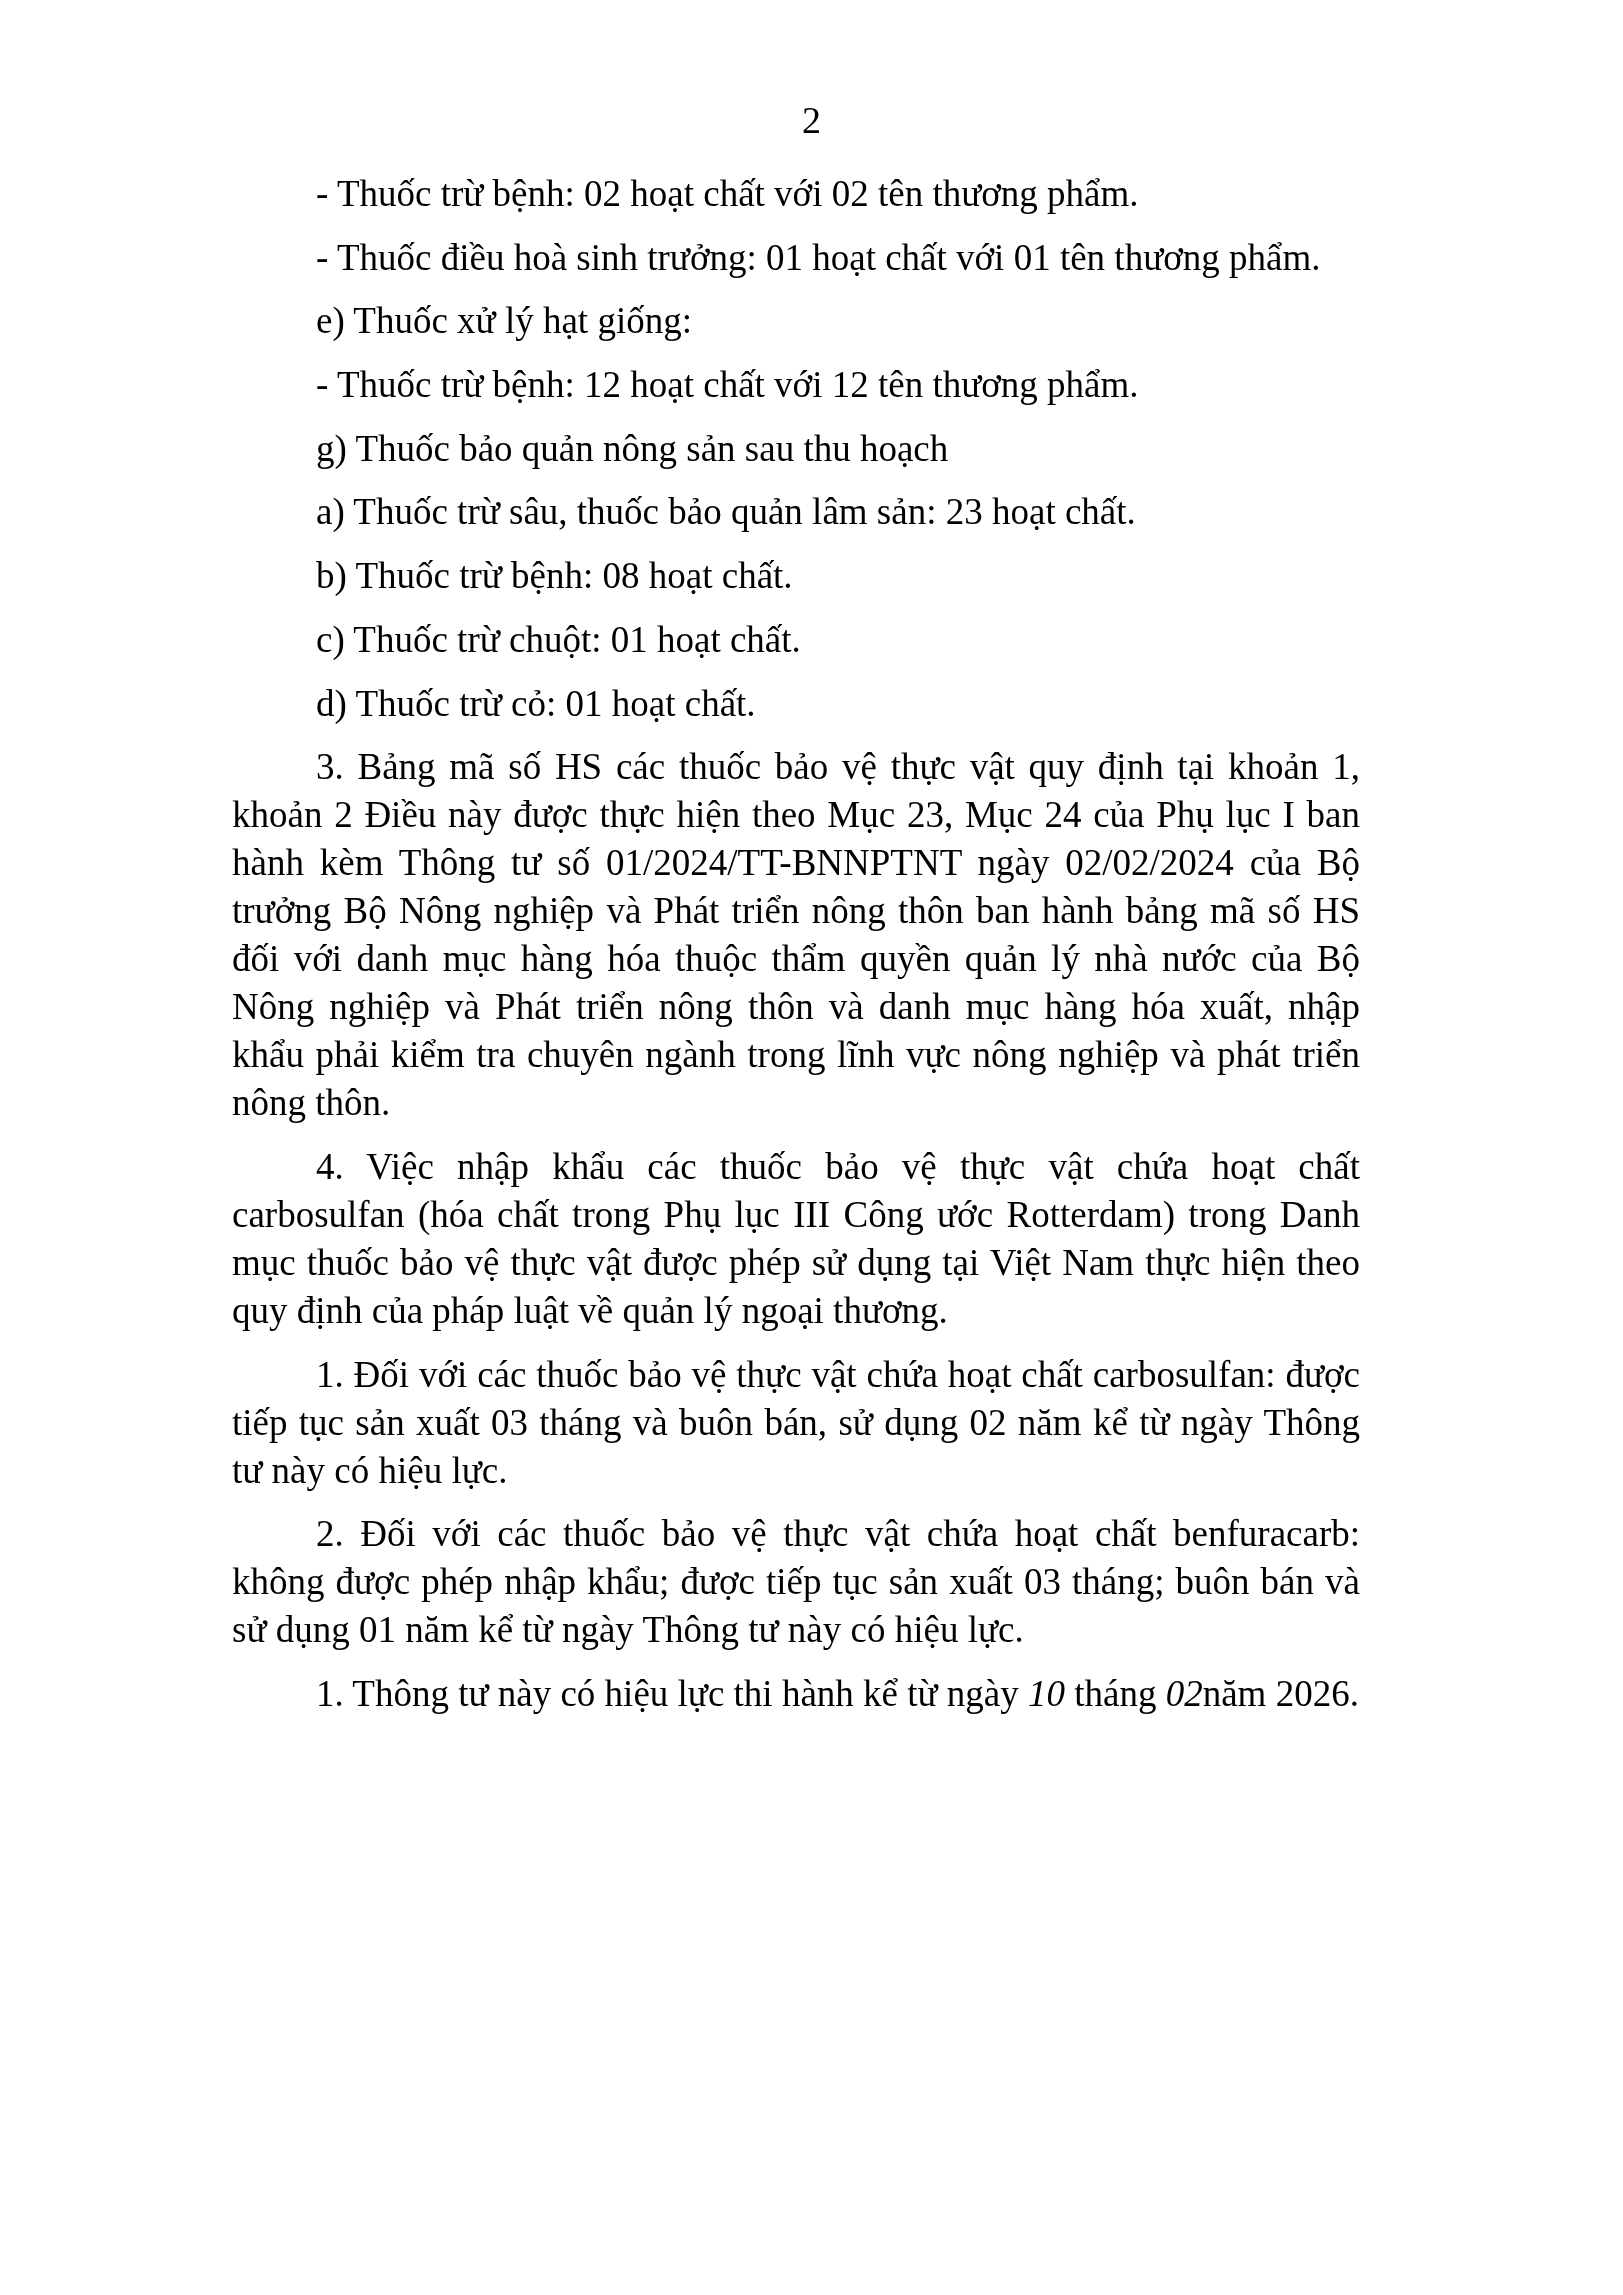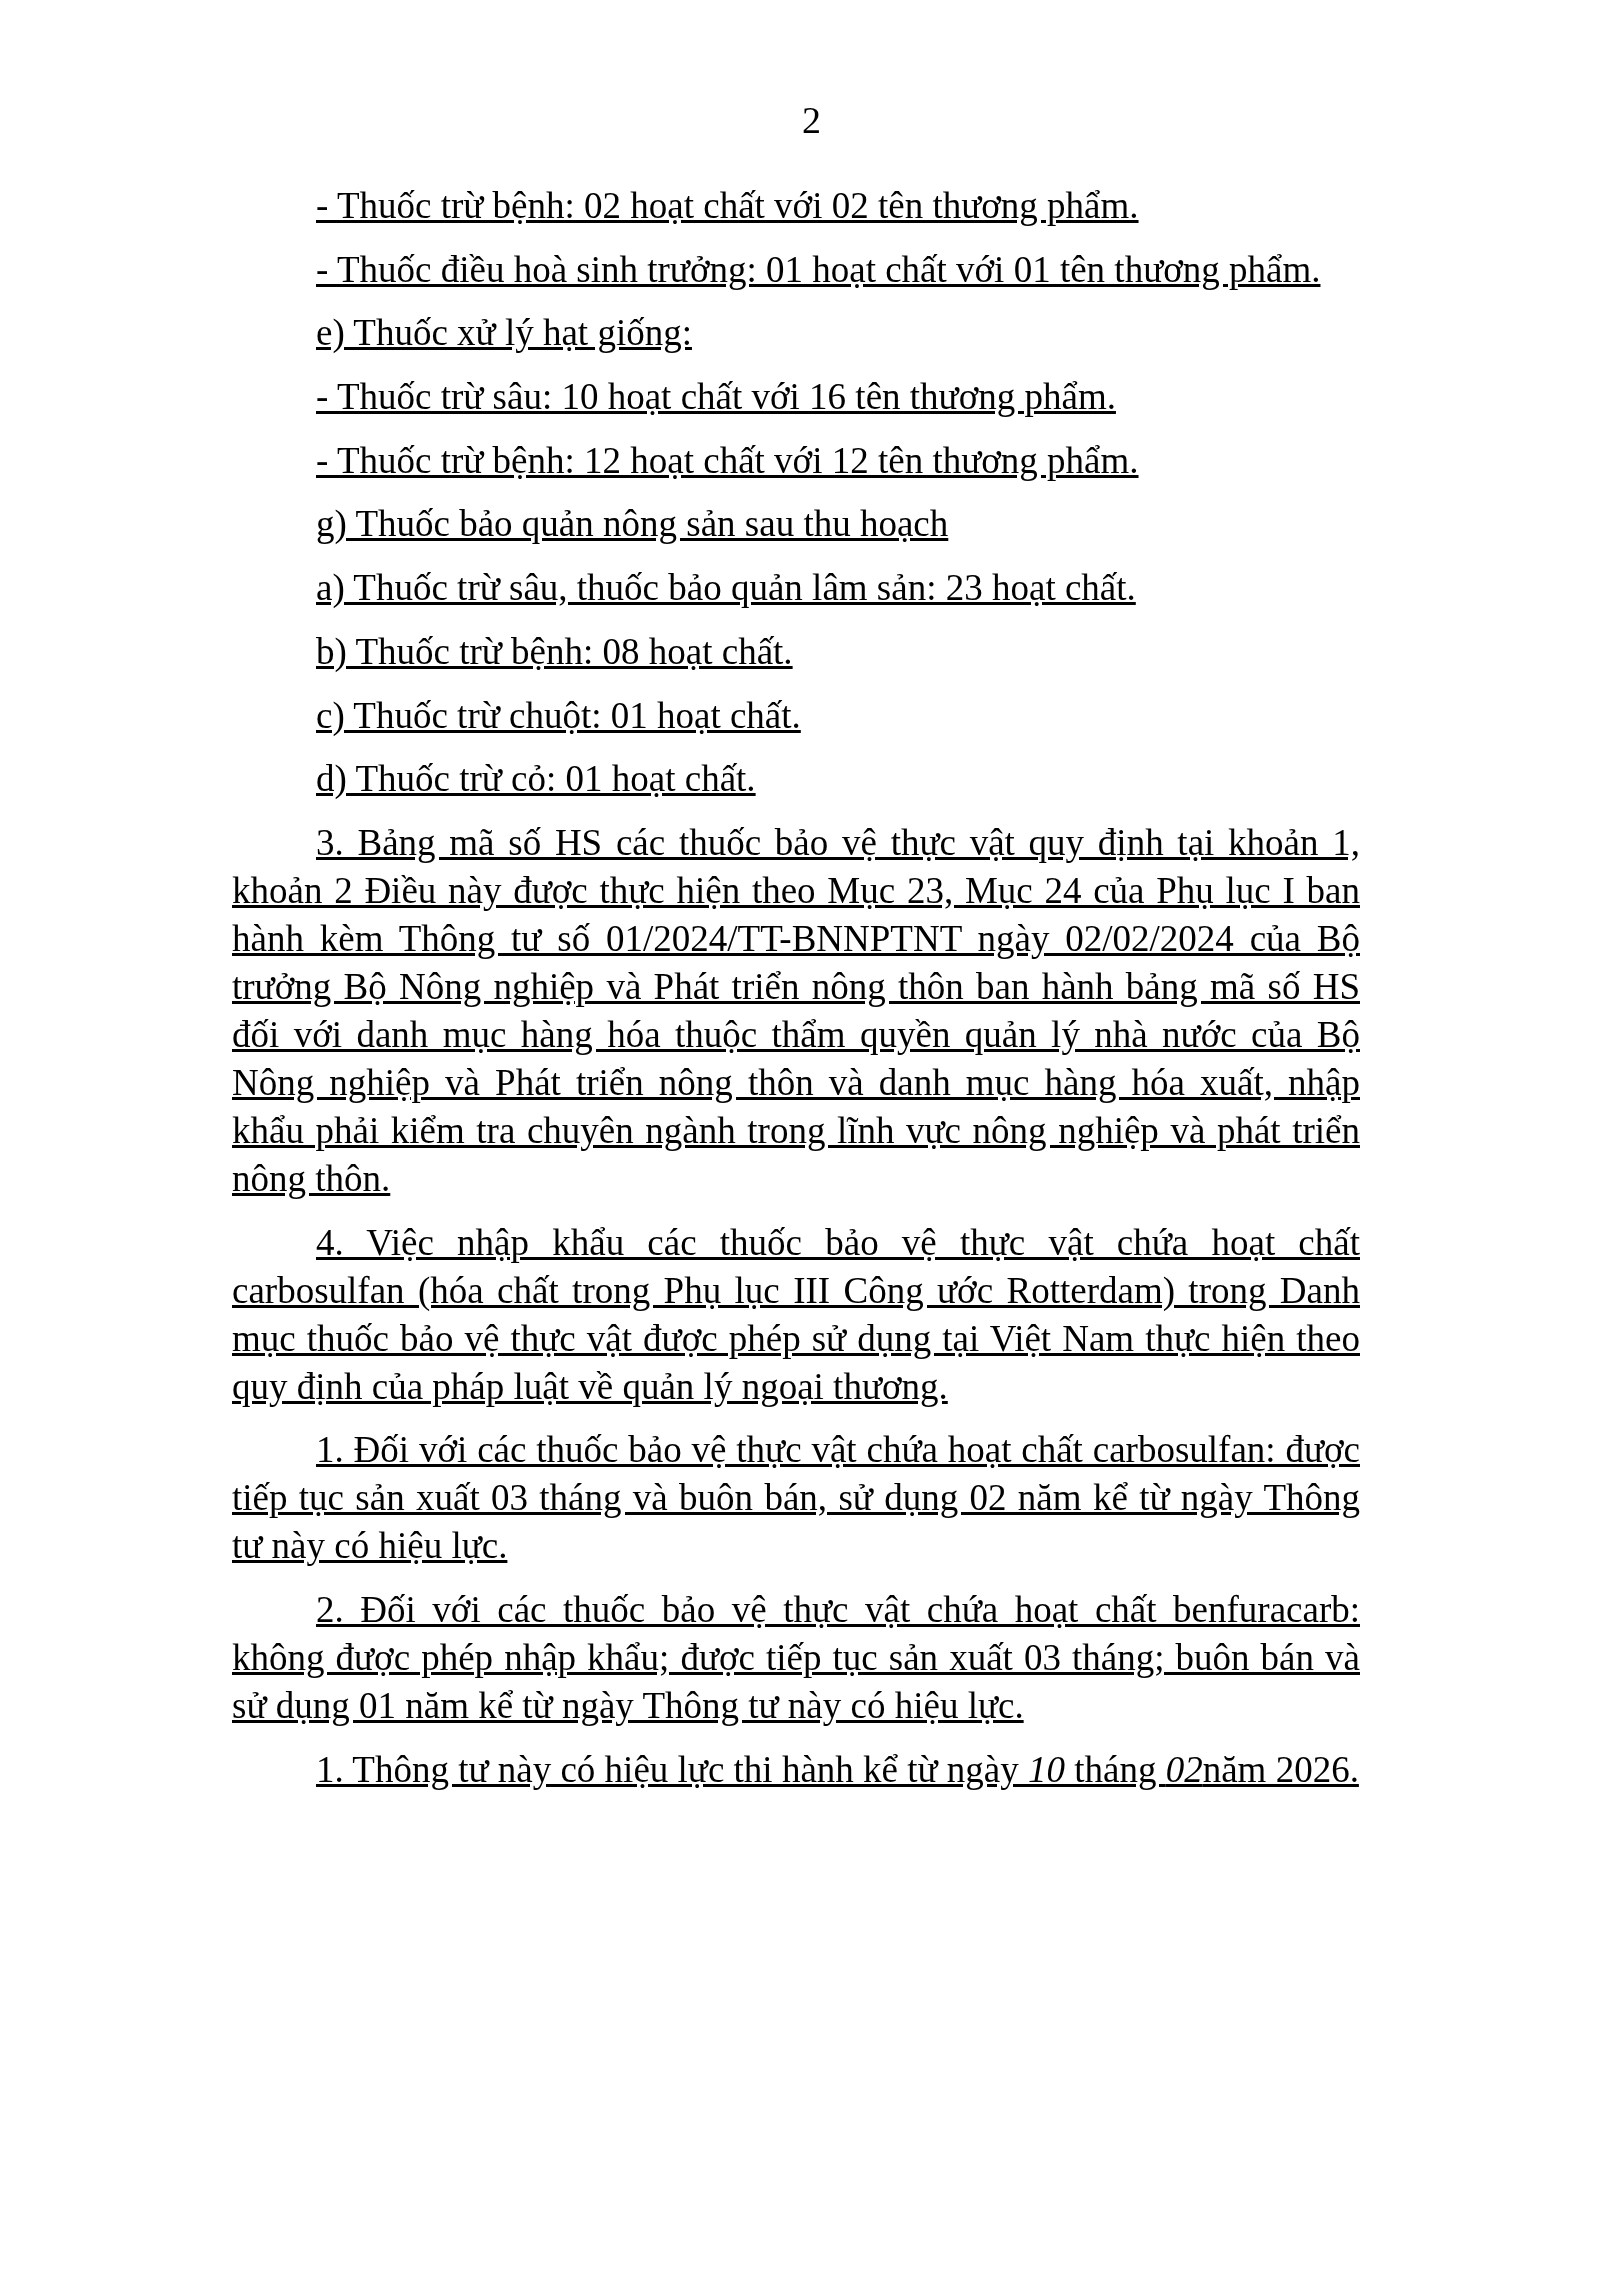--- a/index.html
+++ b/index.html
@@ -19,26 +19,25 @@
       position: absolute;
       top: 97px;
       left: 0;
       width: 1623px;
       text-align: center;
       font-size: 38px;
       line-height: 46px;
     }
     .content {
       position: absolute;
-      top: 182px;
+      top: 170px;
       left: 232px;
       width: 1128px;
       font-size: 37px;
       line-height: 48px;
-      text-decoration: underline;
     }
     .para {
       margin: 0 0 15.7px 0;
       text-indent: 84px;
       text-align: justify;
       text-align-last: left;
     }
     .heading {
       font-weight: bold;
       margin: 0 0 15.7px 0;
@@ -51,21 +50,20 @@
 </head>
 <body>
 
 <div class="page-number">2</div>
 
 <div class="content">
 
   <p class="para">- Thuốc trừ bệnh: 02 hoạt chất với 02 tên thương phẩm.</p>
   <p class="para">- Thuốc điều hoà sinh trưởng: 01 hoạt chất với 01 tên thương phẩm.</p>
   <p class="para">e) Thuốc xử lý hạt giống:</p>
-  <p class="para">- Thuốc trừ sâu: 10 hoạt chất với 16 tên thương phẩm.</p>
   <p class="para">- Thuốc trừ bệnh: 12 hoạt chất với 12 tên thương phẩm.</p>
   <p class="para">g) Thuốc bảo quản nông sản sau thu hoạch</p>
 
   <p class="para">a) Thuốc trừ sâu, thuốc bảo quản lâm sản: 23 hoạt chất.</p>
   <p class="para">b) Thuốc trừ bệnh: 08 hoạt chất.</p>
   <p class="para">c) Thuốc trừ chuột: 01 hoạt chất.</p>
   <p class="para">d) Thuốc trừ cỏ: 01 hoạt chất.</p>
 
   <p class="para">3. Bảng mã số HS các thuốc bảo vệ thực vật quy định tại khoản 1, khoản 2 Điều này được thực hiện theo Mục 23, Mục 24 của Phụ lục I ban hành kèm Thông tư số 01/2024/TT-BNNPTNT ngày 02/02/2024 của Bộ trưởng Bộ Nông nghiệp và Phát triển nông thôn ban hành bảng mã số HS đối với danh mục hàng hóa thuộc thẩm quyền quản lý nhà nước của Bộ Nông nghiệp và Phát triển nông thôn và danh mục hàng hóa xuất, nhập khẩu phải kiểm tra chuyên ngành trong lĩnh vực nông nghiệp và phát triển nông thôn.</p>
   <p class="para">4. Việc nhập khẩu các thuốc bảo vệ thực vật chứa hoạt chất carbosulfan (hóa chất trong Phụ lục III Công ước Rotterdam) trong Danh mục thuốc bảo vệ thực vật được phép sử dụng tại Việt Nam thực hiện theo quy định của pháp luật về quản lý ngoại thương.</p>

